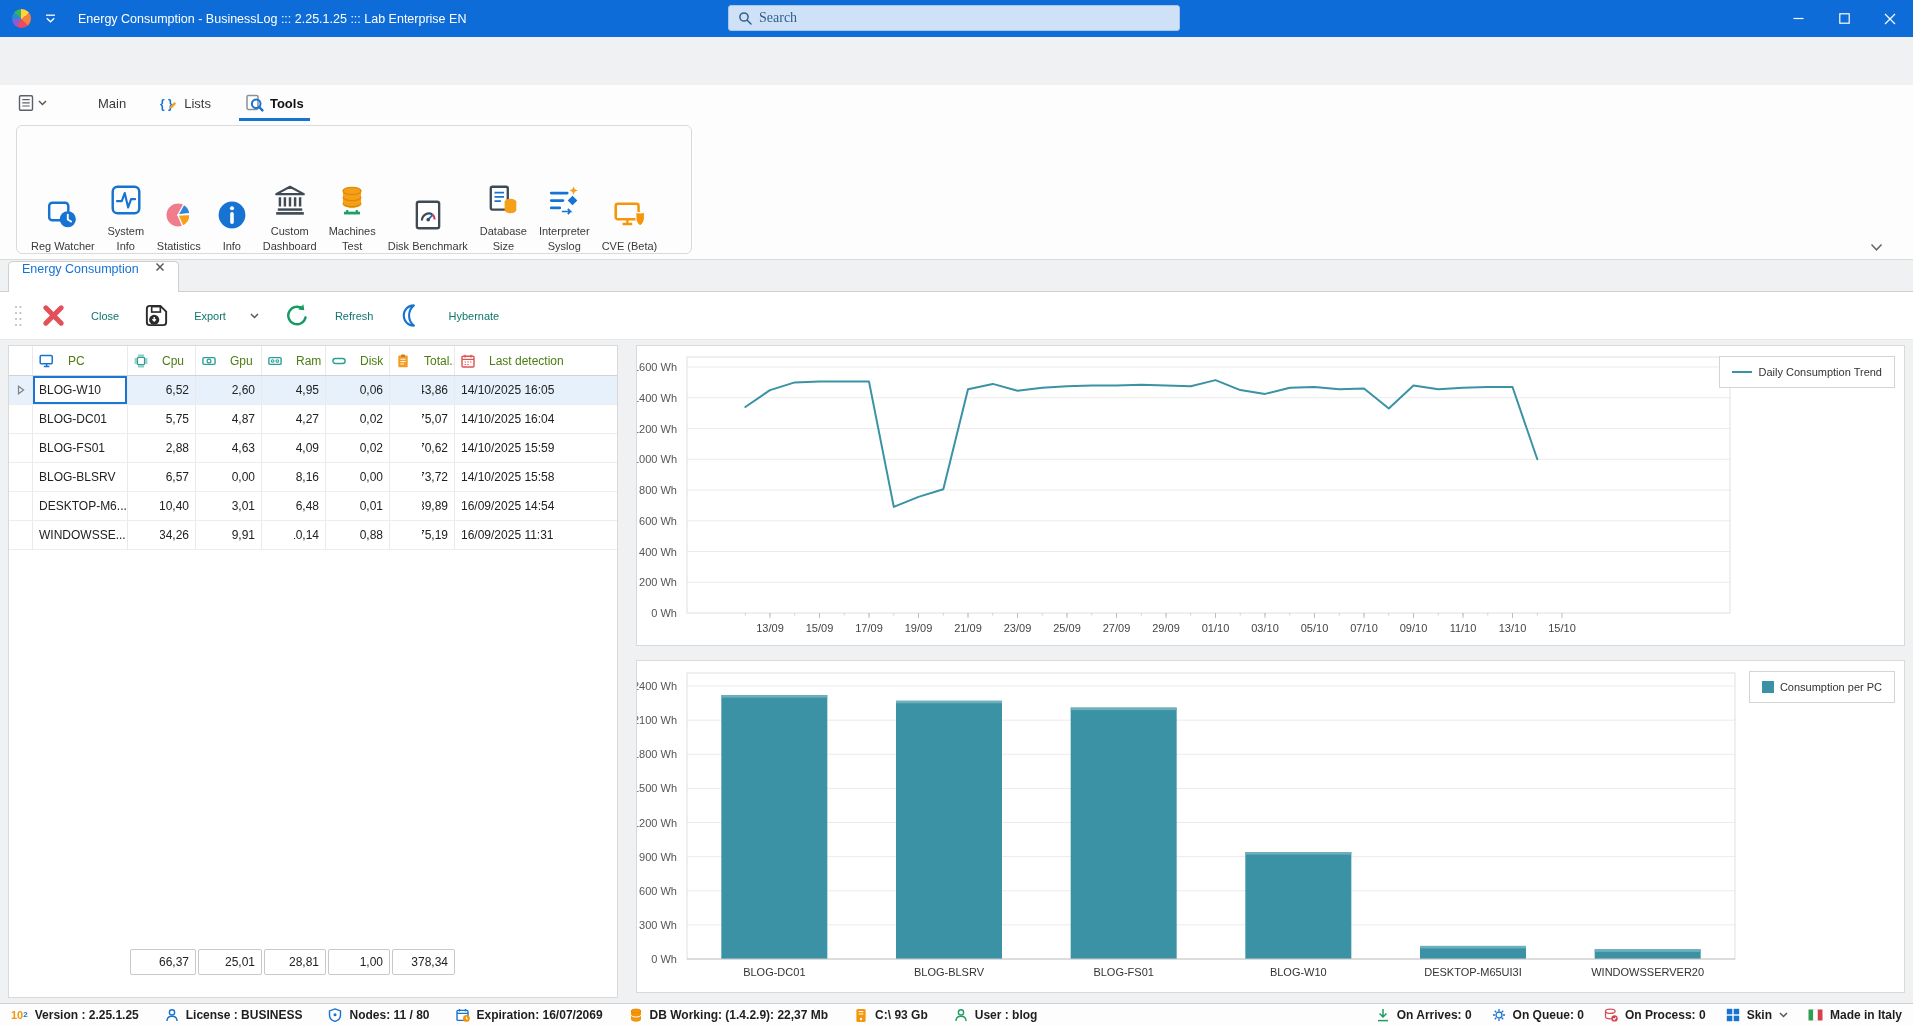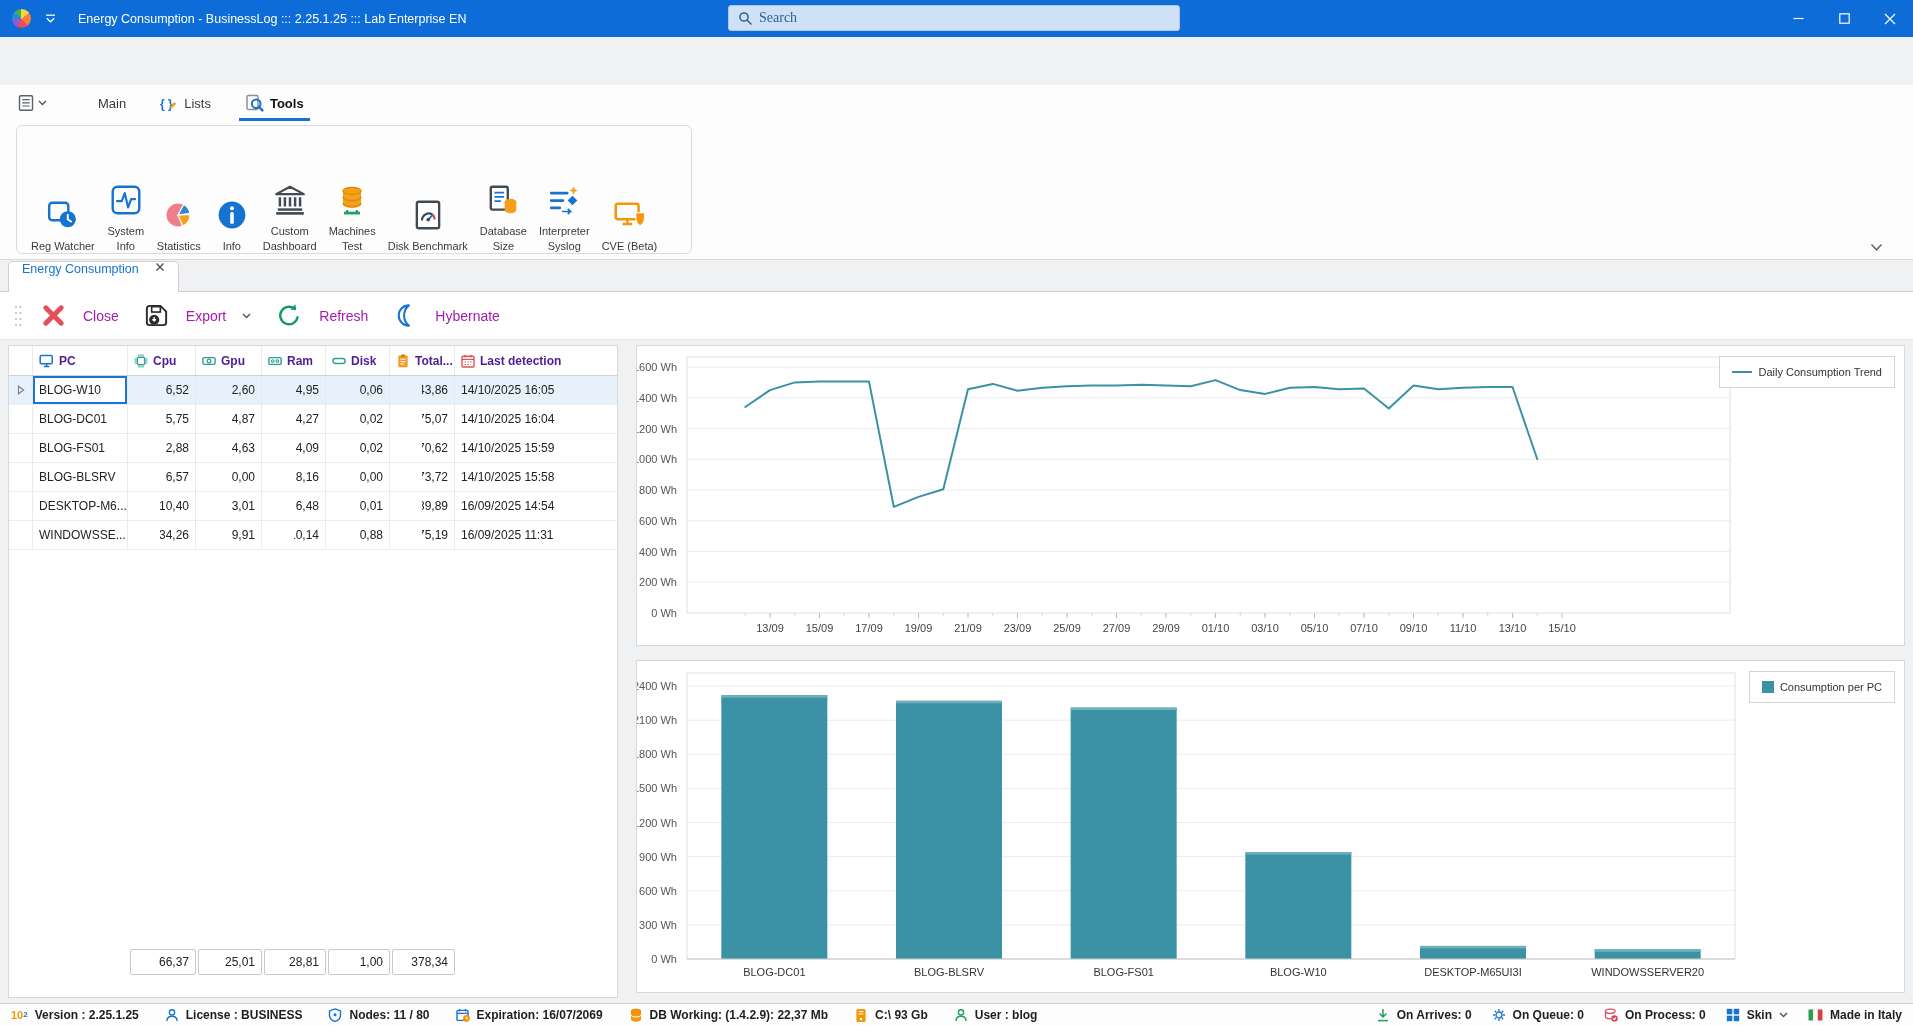--- a/index.html
+++ b/index.html
@@ -38,34 +38,34 @@
   .ribbon-collapse { position:absolute; right:30px; bottom:7px; cursor:pointer; display:flex; }
 
   
   .doctab-row { height:32px; background:#eff1f2; display:flex; align-items:flex-end; padding-left:8px; border-bottom:1px solid #cfcfcf; }
   .doc-tab { height:31px; background:#fff; border:1px solid #cfcfcf; border-bottom:none; border-radius:5px 5px 0 0; display:flex; align-items:flex-start; padding:0 13px; gap:16px; margin-bottom:-1px; position:relative; z-index:2; cursor:pointer; }
   .doc-tab-label { color:#1673d2; font-size:12.5px; }
   .doc-tab-close { display:flex; cursor:pointer; }
 
   
   .toolbar { height:48px; background:#fff; display:flex; align-items:center; gap:24px; padding-left:14px; border-bottom:1px solid #e8e8e8; }
-  .tbtn { display:flex; align-items:center; gap:16px; background:none; border:none; font-family:inherit; font-size:14px; color:#a21caf; cursor:pointer; }
+  .tbtn { display:flex; align-items:center; gap:24px; background:none; border:none; font-family:inherit; font-size:11px; color:#0f766e; cursor:pointer; }
   .drag-dots { display:flex; margin-right:-6px; }
 
   
   .content { display:flex; gap:18px; padding:5px 8px 0; height:658px; background:#f0f1f2; }
   .table-panel { width:610px; height:653px; background:#fff; border:1px solid #d9d9d9; position:relative; flex:0 0 auto; }
   .g-row { display:grid; grid-template-columns:24px 95px 68px 66px 64px 64px 65px 1fr; height:29px; border-bottom:1px solid #ededed; background:#fff; }
   .g-row.header { height:30px; border-bottom:1px solid #d2d2d2; }
   .g-row.sel { background:#e7f1fb; }
   .g-cell { display:flex; align-items:center; padding:0 6px; font-size:12px; color:#222; border-right:1px solid #eaeaea; overflow:hidden; white-space:nowrap; }
   .g-cell:last-child { border-right:none; }
   .g-cell.num { justify-content:flex-end;margin-left:32px; }
   .g-cell.ind { justify-content:center; padding:0; }
-  .header .g-cell { color:#4c1d95; gap:5px;font-weight:bold; }
+  .header .g-cell { color:#4d7c0f; gap:14px; }
   .g-cell.focus { box-shadow:inset 0 0 0 2px #1b74d8; background:#fff; }
   .totals { position:absolute; left:0; bottom:22px; width:100%; height:26px; }
   .tbox { position:absolute; height:26px; border:1px solid #c9c9c9; border-radius:2px; background:#fff; font-size:12px; color:#222; display:flex; align-items:center; justify-content:flex-end; padding:0 6px; }
 
   .charts { flex:1; display:flex; flex-direction:column; gap:14px; }
   .chart-panel { background:#fff; border:1px solid #d9d9d9; position:relative; }
   .chart-panel.line { height:301px; }
   .chart-panel.bar { height:333px; }
   .legend { position:absolute; top:10px; right:9px; border:1px solid #d4d4d4; background:#fff; padding:9px 12px; font-size:11px; color:#333; display:flex; align-items:center; gap:6px; }
   .legend-line { width:20px; height:2px; background:#3a92a4; }

